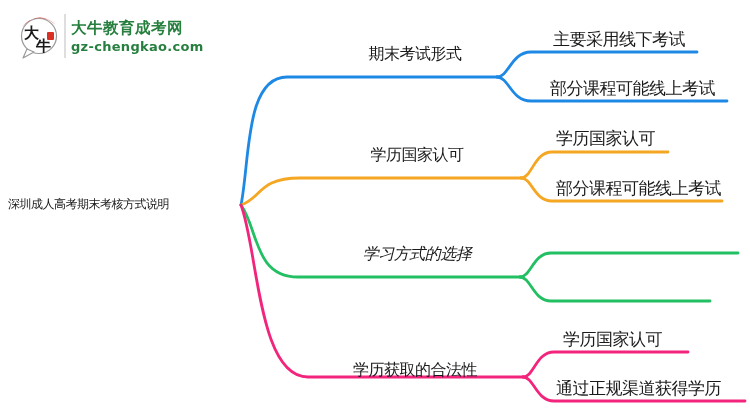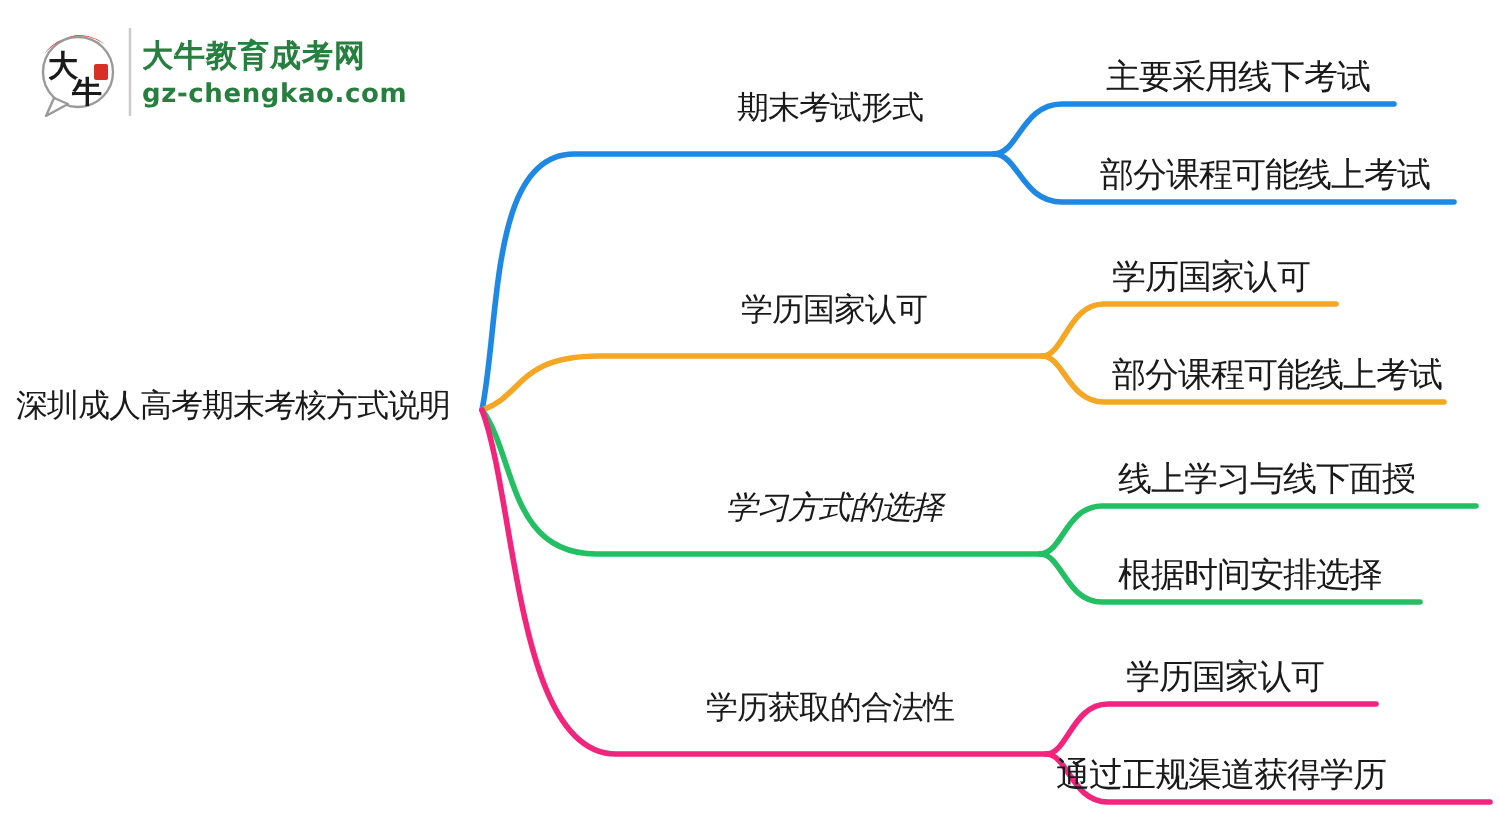--- a/index.html
+++ b/index.html
@@ -4,21 +4,21 @@
 <style>
   html,body{margin:0;padding:0;}
   body{
     width:750px;height:410px;position:relative;background:#ffffff;
     font-family:"DejaVu Sans","Liberation Sans",sans-serif;
     overflow:hidden;
   }
   #stage{position:absolute;inset:0;width:750px;height:410px;}
   svg{position:absolute;left:0;top:0;}
   .txt{position:absolute;white-space:nowrap;color:#1a1a1a;}
-  .root-title{font-size:16px;letter-spacing:-0.5px;line-height:22px;font-family:Liberation Mono, monospace;}
+  .root-title{font-size:12px;letter-spacing:-0.5px;line-height:22px;}
   .branch-label{font-size:16px;width:170px;text-align:center;line-height:20px;letter-spacing:-0.5px;}
   .leaf{font-size:17px;line-height:20px;letter-spacing:-0.5px;}
   .logo-wrap{position:absolute;left:14px;top:8px;width:200px;height:58px;}
 </style>
 </head>
 <body>
 
 <div id="stage">
 
   <svg width="750" height="410" viewBox="0 0 750 410">
@@ -60,27 +60,25 @@
       <text x="57" y="25" font-size="15.5" font-weight="bold" letter-spacing="0.5" fill="#267F3E">大牛教育成考网</text>
       <text x="57" y="43" font-size="13" font-weight="bold" letter-spacing="0.3" fill="#267F3E">gz-chengkao.com</text>
     </svg>
   </div>
 
   <div class="txt root-title" style="left:8px;top:193px;">深圳成人高考期末考核方式说明</div>
 
   <div class="txt branch-label" style="left:330px;top:44px;">期末考试形式</div>
   <div class="txt branch-label" style="left:332px;top:145px;">学历国家认可</div>
   <div class="txt branch-label" style="left:332px;top:244px;font-style:italic;">学习方式的选择</div>
-  <div class="txt branch-label" style="left:330px;top:344px;">学历获取的合法性</div>
+  <div class="txt branch-label" style="left:330px;top:360px;">学历获取的合法性</div>
 
   <div class="txt leaf" style="left:550px;top:78px;">部分课程可能线上考试</div>
   <div class="txt leaf" style="left:553px;top:29px;">主要采用线下考试</div>
 
   <div class="txt leaf" style="left:556px;top:129px;font-family:Liberation Serif, serif;">学历国家认可</div>
   <div class="txt leaf" style="left:556px;top:178px;">部分课程可能线上考试</div>
 
-  <div class="txt leaf" style="left:559px;top:230px;">线上学习与线下面授</div>
-  <div class="txt leaf" style="left:559px;top:278px;">根据时间安排选择</div>
 
   <div class="txt leaf" style="left:563px;top:329px;">学历国家认可</div>
-  <div class="txt leaf" style="left:528px;top:378px;">通过正规渠道获得学历</div>
+  <div class="txt leaf" style="left:556px;top:378px;">通过正规渠道获得学历</div>
 
 </div>
 
 </body></html>

